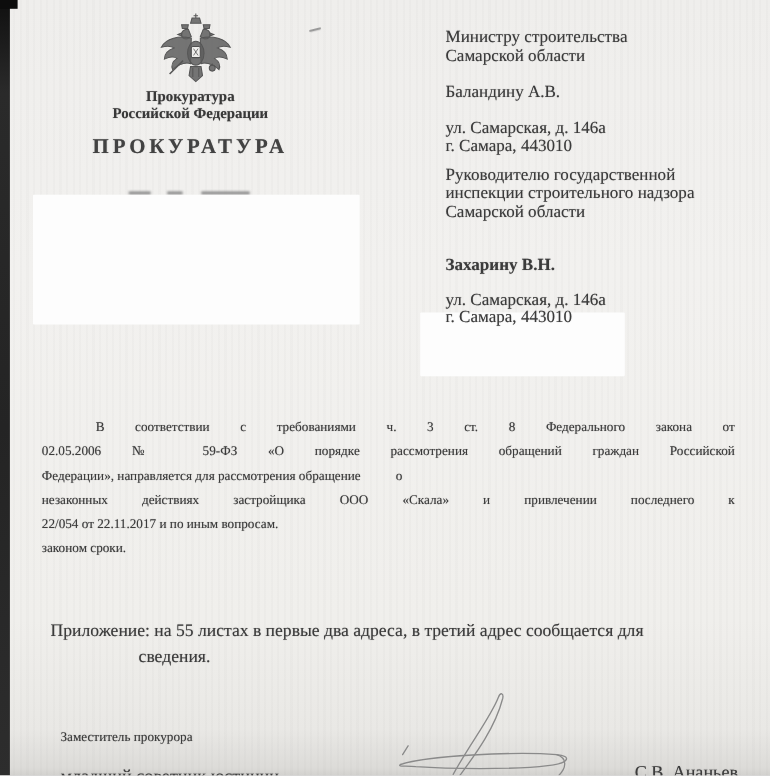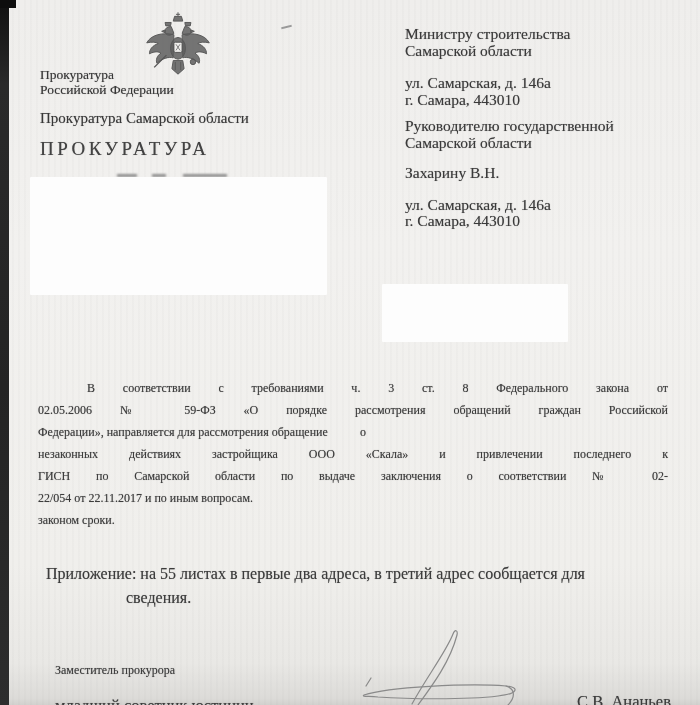--- a/index.html
+++ b/index.html
@@ -12,39 +12,39 @@
     text-shadow:0 0 0.8px rgba(70,70,70,0.55);
   }
   .edge-left{position:absolute;left:0;top:0;width:9px;height:705px;
     background:linear-gradient(180deg,#101010,#2a2a2a 12%,#242424 55%,#2d2d2d 100%);}
   .corner-mark{position:absolute;left:0;top:0;width:16px;height:8px;background:#0d0d0d;}
   .stray-mark{position:absolute;left:281px;top:26px;width:11px;height:2px;background:#9a9a9a;
     transform:rotate(-14deg);border-radius:1px;filter:blur(0.4px);}
 
   .emblem{position:absolute;left:144px;top:11px;width:68px;height:76px;filter:blur(0.35px);}
 
-  .letterhead{position:absolute;left:40px;top:67px;width:266px;
-    font-weight:normal;color:#383838;}
+  .letterhead{position:absolute;left:40px;top:80px;width:266px;text-align:center;
+    font-weight:bold;color:#383838;}
   .lh1{font-size:13.5px;line-height:15px;}
   .lh2{font-size:13.5px;line-height:15px;margin-bottom:13px;}
   .lh3{font-size:15px;line-height:17px;margin-bottom:11px;}
   .lh4{font-size:19px;letter-spacing:3.5px;line-height:21px;color:#424242;}
 
   .cut-frag{position:absolute;height:3px;background:#8f8f8f;filter:blur(1px);}
 
   .redact{position:absolute;background:#fdfdfd;border-radius:1px;}
   .redact-1{left:30px;top:177px;width:297px;height:118px;}
   .redact-2{left:382px;top:284px;width:186px;height:58px;}
 
   .addr{position:absolute;left:405px;top:26px;font-size:15.5px;line-height:16.5px;color:#3b3b3b;}
   .grp{margin:0;}
   .grp-2{margin-top:17px;}
   .grp-3{margin-top:16px;}
   .grp-4{margin-top:10px;}
-  .grp-5{margin-top:14px;}
+  .grp-5{margin-top:32px;font-weight:bold;}
   .grp-6{margin-top:15px;}
 
   .bodytext{position:absolute;left:38px;top:377px;width:630px;font-size:12px;line-height:22px;color:#3c3c3c;}
   .bl{height:22px;}
   .j{text-align:justify;text-align-last:justify;}
   .ind{padding-left:49px;}
   .split{display:flex;gap:32px;}
 
   .attach{position:absolute;left:46px;top:562px;font-size:16px;line-height:24px;color:#3c3c3c;}
   .attach-l2{margin-left:80px;}
@@ -94,62 +94,64 @@
       <line x1="72" y1="68" x2="72" y2="71"></line>
     </g>
 
     <rect x="44" y="45" width="12" height="15" rx="2" fill="#efeeec" stroke="#4f4f4f" stroke-width="1.4"></rect>
     <path d="M47,48 l6,9 M53,48 l-6,9" stroke="#4f4f4f" stroke-width="1"></path>
   </svg>
 
   <div class="letterhead">
     <div class="lh1">Прокуратура</div>
     <div class="lh2">Российской Федерации</div>
-    <div class="lh3">Прокуратура Самарской области</div>
     <div class="lh4">ПРОКУРАТУРА</div>
   </div>
 
   <div class="cut-frag" style="left:117px;top:174px;width:20px;"></div>
   <div class="cut-frag" style="left:152px;top:174px;width:14px;"></div>
   <div class="cut-frag" style="left:183px;top:174px;width:44px;"></div>
 
   <div class="redact redact-1"></div>
   <div class="redact redact-2"></div>
 
   <div class="addr">
     <div class="grp grp-1">
       <div>Министру строительства</div>
       <div>Самарской области</div>
     </div>
+    <div class="grp grp-2">
+      <div>Баландину А.В.</div>
+    </div>
     <div class="grp grp-3">
       <div>ул. Самарская, д. 146а</div>
       <div>г. Самара, 443010</div>
     </div>
     <div class="grp grp-4">
       <div>Руководителю государственной</div>
+      <div>инспекции строительного надзора</div>
       <div>Самарской области</div>
     </div>
     <div class="grp grp-5">
       <div>Захарину В.Н.</div>
     </div>
     <div class="grp grp-6">
       <div>ул. Самарская, д. 146а</div>
       <div>г. Самара, 443010</div>
     </div>
   </div>
 
   <div class="bodytext">
     <div class="bl j ind">В соответствии с требованиями ч. 3 ст. 8 Федерального закона от</div>
     <div class="bl j">02.05.2006 № 59-ФЗ «О порядке рассмотрения обращений граждан Российской</div>
     <div class="bl split">
       <span>Федерации», направляется для рассмотрения обращение</span>
       <span>о</span>
     </div>
     <div class="bl j">незаконных действиях застройщика ООО «Скала» и привлечении последнего к</div>
-    <div class="bl j">ГИСН по Самарской области  по выдаче заключения о соответствии № 02-</div>
     <div class="bl">22/054 от 22.11.2017 и по иным вопросам.</div>
     <div class="bl">законом сроки.</div>
   </div>
 
   <div class="attach">
     <div>Приложение: на 55 листах в первые два адреса, в третий адрес сообщается для</div>
     <div class="attach-l2">сведения.</div>
   </div>
 
   <div class="signoff-pos">Заместитель прокурора</div>

